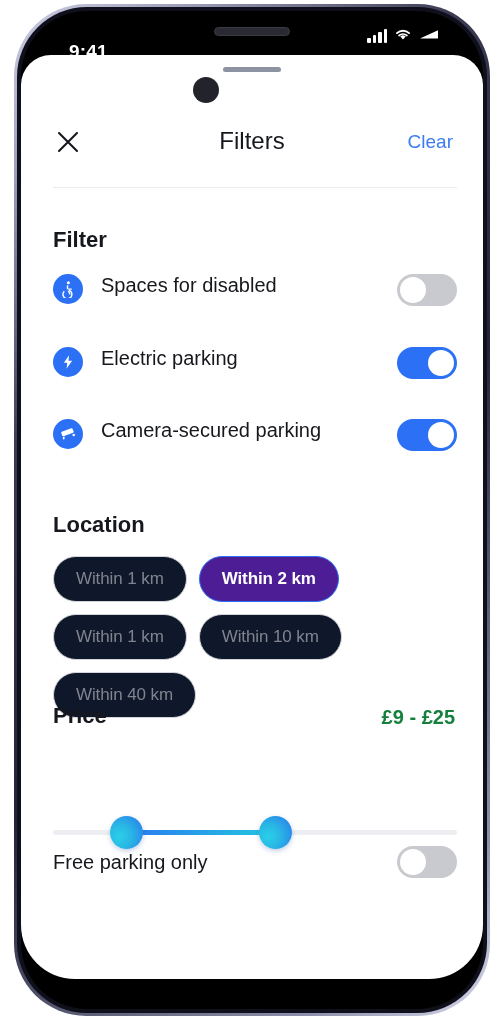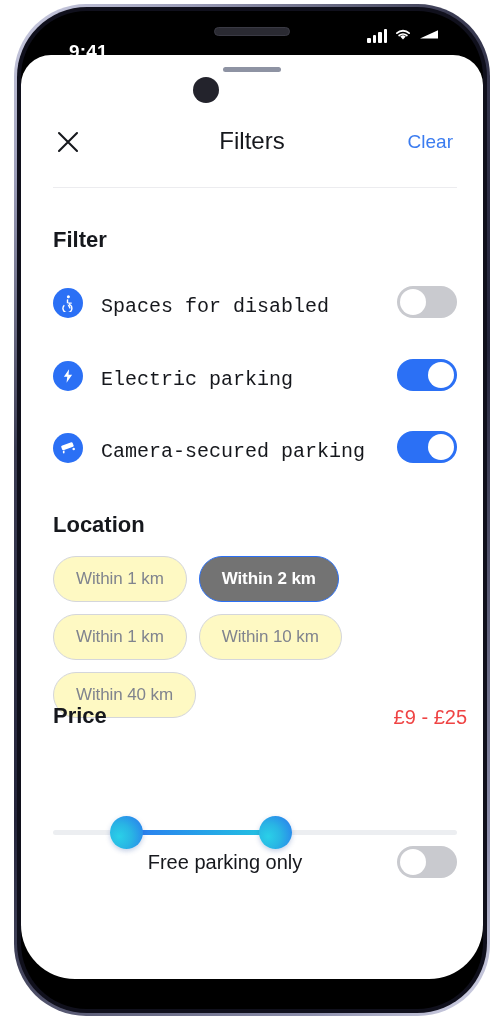--- a/index.html
+++ b/index.html
@@ -126,28 +126,28 @@
   
   .sec-title {
     position: absolute; left: 32px;
     font-size: 22px; font-weight: 700; color: #16181d;
   }
   #t-filter   { top: 152px; }
   #t-location { top: 437px; }
   #t-price    { top: 628px; }
 
   .price-range {
-    position: absolute; right: 16px; top: 631px;
-    font-size: 20px; font-weight: 400; color: #ef4444;
+    position: absolute; right: 28px; top: 631px;
+    font-size: 20px; font-weight: 700; color: #15803d;
   }
 
   
   .frow {
     position: absolute; left: 32px; width: 404px; height: 44px;
-    display: flex; align-items: flex-end; font-family: Liberation Mono, monospace;
+    display: flex; align-items: flex-start;
   }
   #row0 { top: 199px; }
   #row1 { top: 272px; }
   #row2 { top: 344px; }
 
   .ic-circle {
     width: 30px; height: 30px; border-radius: 50%;
     background: #2b70f5; flex: 0 0 30px;
     display: flex; align-items: center; justify-content: center;
   }
@@ -168,27 +168,27 @@
   }
   .toggle.on .knob { left: 31px; }
 
   
   .chips {
     position: absolute; left: 32px; top: 481px; width: 412px;
     display: flex; flex-wrap: wrap; gap: 12px;
   }
   .chip {
     height: 46px; padding: 0 22px; border-radius: 23px;
-    border: 1px solid #d4d6db; background: #fef9c3;
+    border: 1px solid #d4d6db; background: #0f172a;
     color: #80848e; font-size: 17px;
     display: flex; align-items: center; justify-content: center;
     cursor: pointer; letter-spacing: -.1px;
   }
   .chip.selected {
-    background: #737373; border-color: #2b70f5; color: #ffffff; font-weight: 700;
+    background: #4c1d95; border-color: #2b70f5; color: #ffffff; font-weight: 700;
   }
 
   
   .slider {
     position: absolute; left: 32px; top: 740px; width: 404px; height: 36px;
   }
   .rail {
     position: absolute; left: 0; top: 15px; width: 100%; height: 5px;
     border-radius: 3px; background: #eceef1;
   }
@@ -202,21 +202,21 @@
     background: radial-gradient(circle at 28% 62%, #2ad0e8 0%, #29b5e4 40%, #2a74ef 100%);
     box-shadow: 0 2px 5px rgba(40,80,160,.28);
     cursor: pointer;
   }
   #h-min { left: 14%; }
   #h-max { left: 51%; }
 
   
   #rowFree { position: absolute; left: 32px; top: 765px; width: 404px; height: 44px;
     display: flex; align-items: center; top: 765px; }
-  .free-label { font-size: 20px; color: #16181d; flex: 1; text-align: center; }
+  .free-label { font-size: 20px; color: #16181d; flex: 1; }
 
   
   .apply-btn {
     position: absolute; left: 32px; bottom: 24px; width: 412px; height: 66px;
     border-radius: 33px; border: none; cursor: pointer;
     background: linear-gradient(90deg,#2b6ff2 0%,#2e86ec 40%,#26bfe0 75%,#24d4dd 100%);
     color: #ffffff; font-size: 21px; font-family: "Liberation Sans", sans-serif;
     display: flex; align-items: center; justify-content: center;
   }
 </style>

